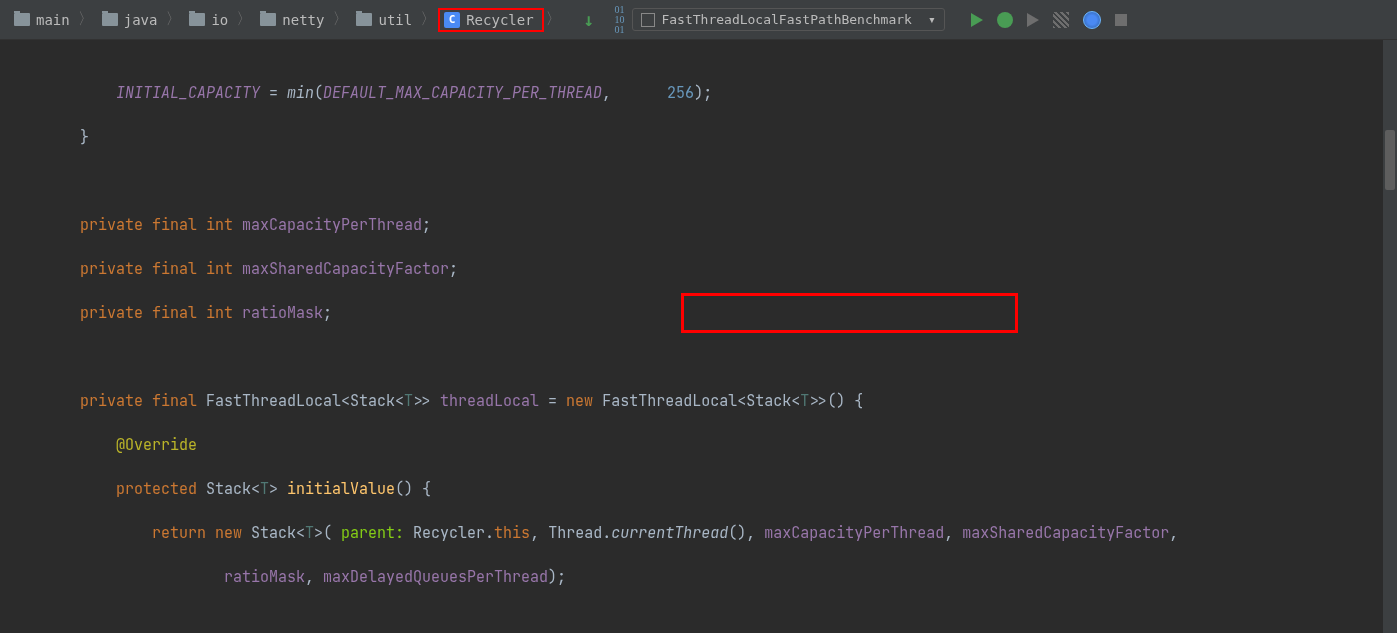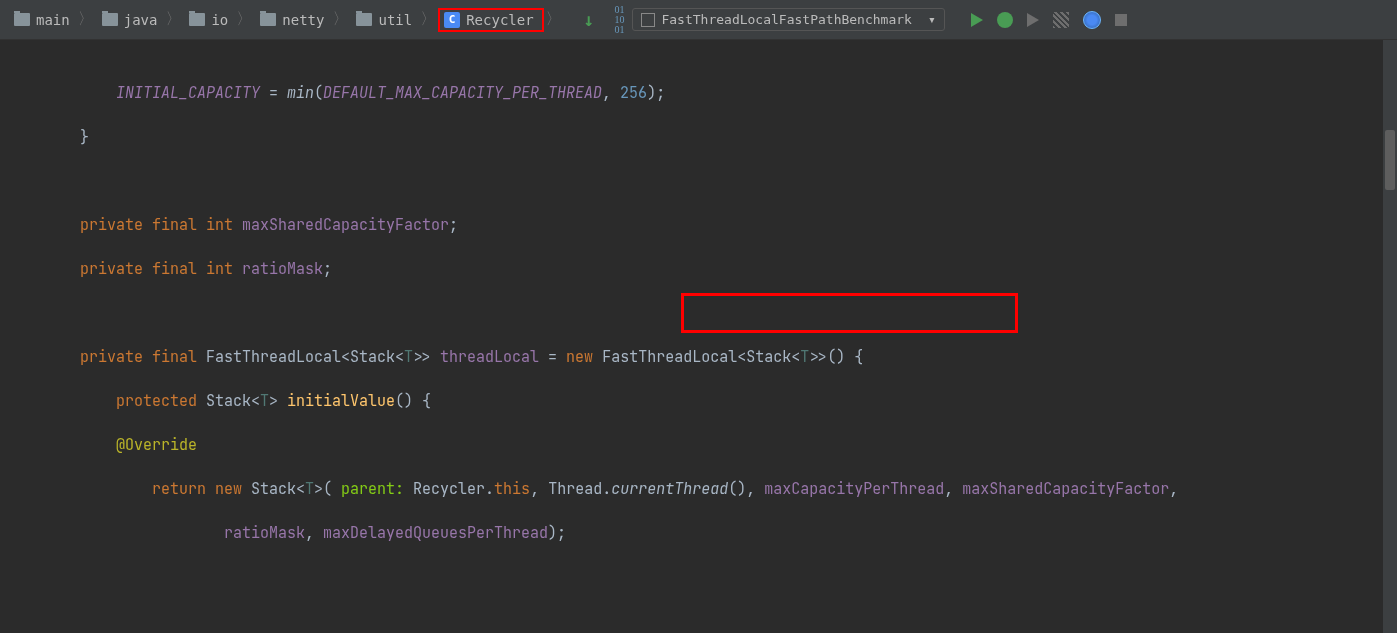--- a/index.html
+++ b/index.html
@@ -156,21 +156,21 @@
   font-size: 15px;
   line-height: 22px;
   font-family: "JetBrains Mono", "Consolas", monospace;
   white-space: pre;
   position: relative;
 }
 .code-line { padding-left: 30px; min-height: 22px; }
 .kw { color: #cc7832; }
 .field { color: #9876aa; }
 .method { color: #ffc66d; }
-.num { color: #6897bb; }
+.num { color: #6897bb; margin-left: 47px; }
 .anno { color: #bbb529; }
 .static-field { color: #9876aa; font-style: italic; }
 .param-hint { color: #84cc16; }
 .generic { color: #507874; }
 .italic { font-style: italic; }
 .highlight-box {
   position: absolute;
   border: 3px solid #ff0000;
   pointer-events: none;
 }
@@ -248,26 +248,27 @@
       <div class="profiler-icon"></div>
       <div class="stop-icon"></div>
     </div>
   </div>
 </div>
 
 <div class="editor">
 <div class="code-line">        <span class="static-field">INITIAL_CAPACITY</span><span> = </span><span class="italic">min</span><span>(</span><span class="static-field">DEFAULT_MAX_CAPACITY_PER_THREAD</span><span>, </span><span class="num">256</span><span>);</span></div>
 <div class="code-line">    <span>}</span></div>
 <div class="code-line"></div>
+<div class="code-line">    <span class="kw">private final int </span><span class="field">maxCapacityPerThread</span><span>;</span></div>
 <div class="code-line">    <span class="kw">private final int </span><span class="field">maxSharedCapacityFactor</span><span>;</span></div>
 <div class="code-line">    <span class="kw">private final int </span><span class="field">ratioMask</span><span>;</span></div>
 <div class="code-line"></div>
 <div class="code-line">    <span class="kw">private final </span><span>FastThreadLocal&lt;Stack&lt;</span><span class="generic">T</span><span>&gt;&gt; </span><span class="field">threadLocal</span><span> = </span><span class="kw">new</span><span> FastThreadLocal&lt;Stack&lt;</span><span class="generic">T</span><span>&gt;&gt;() {</span></div>
+<div class="code-line">        <span class="anno">@Override</span></div>
 <div class="code-line">        <span class="kw">protected </span><span>Stack&lt;</span><span class="generic">T</span><span>&gt; </span><span class="method">initialValue</span><span>() {</span></div>
-<div class="code-line">        <span class="anno">@Override</span></div>
 <div class="code-line">            <span class="kw">return new </span><span>Stack&lt;</span><span class="generic">T</span><span>&gt;( </span><span class="param-hint">parent: </span><span>Recycler.</span><span class="kw">this</span><span>, Thread.</span><span class="italic">currentThread</span><span>(), </span><span class="field">maxCapacityPerThread</span><span>, </span><span class="field">maxSharedCapacityFactor</span><span>,</span></div>
 <div class="code-line">                    <span class="field">ratioMask</span><span>, </span><span class="field">maxDelayedQueuesPerThread</span><span>);</span></div>
 
 
 
 
 
 
 
 

